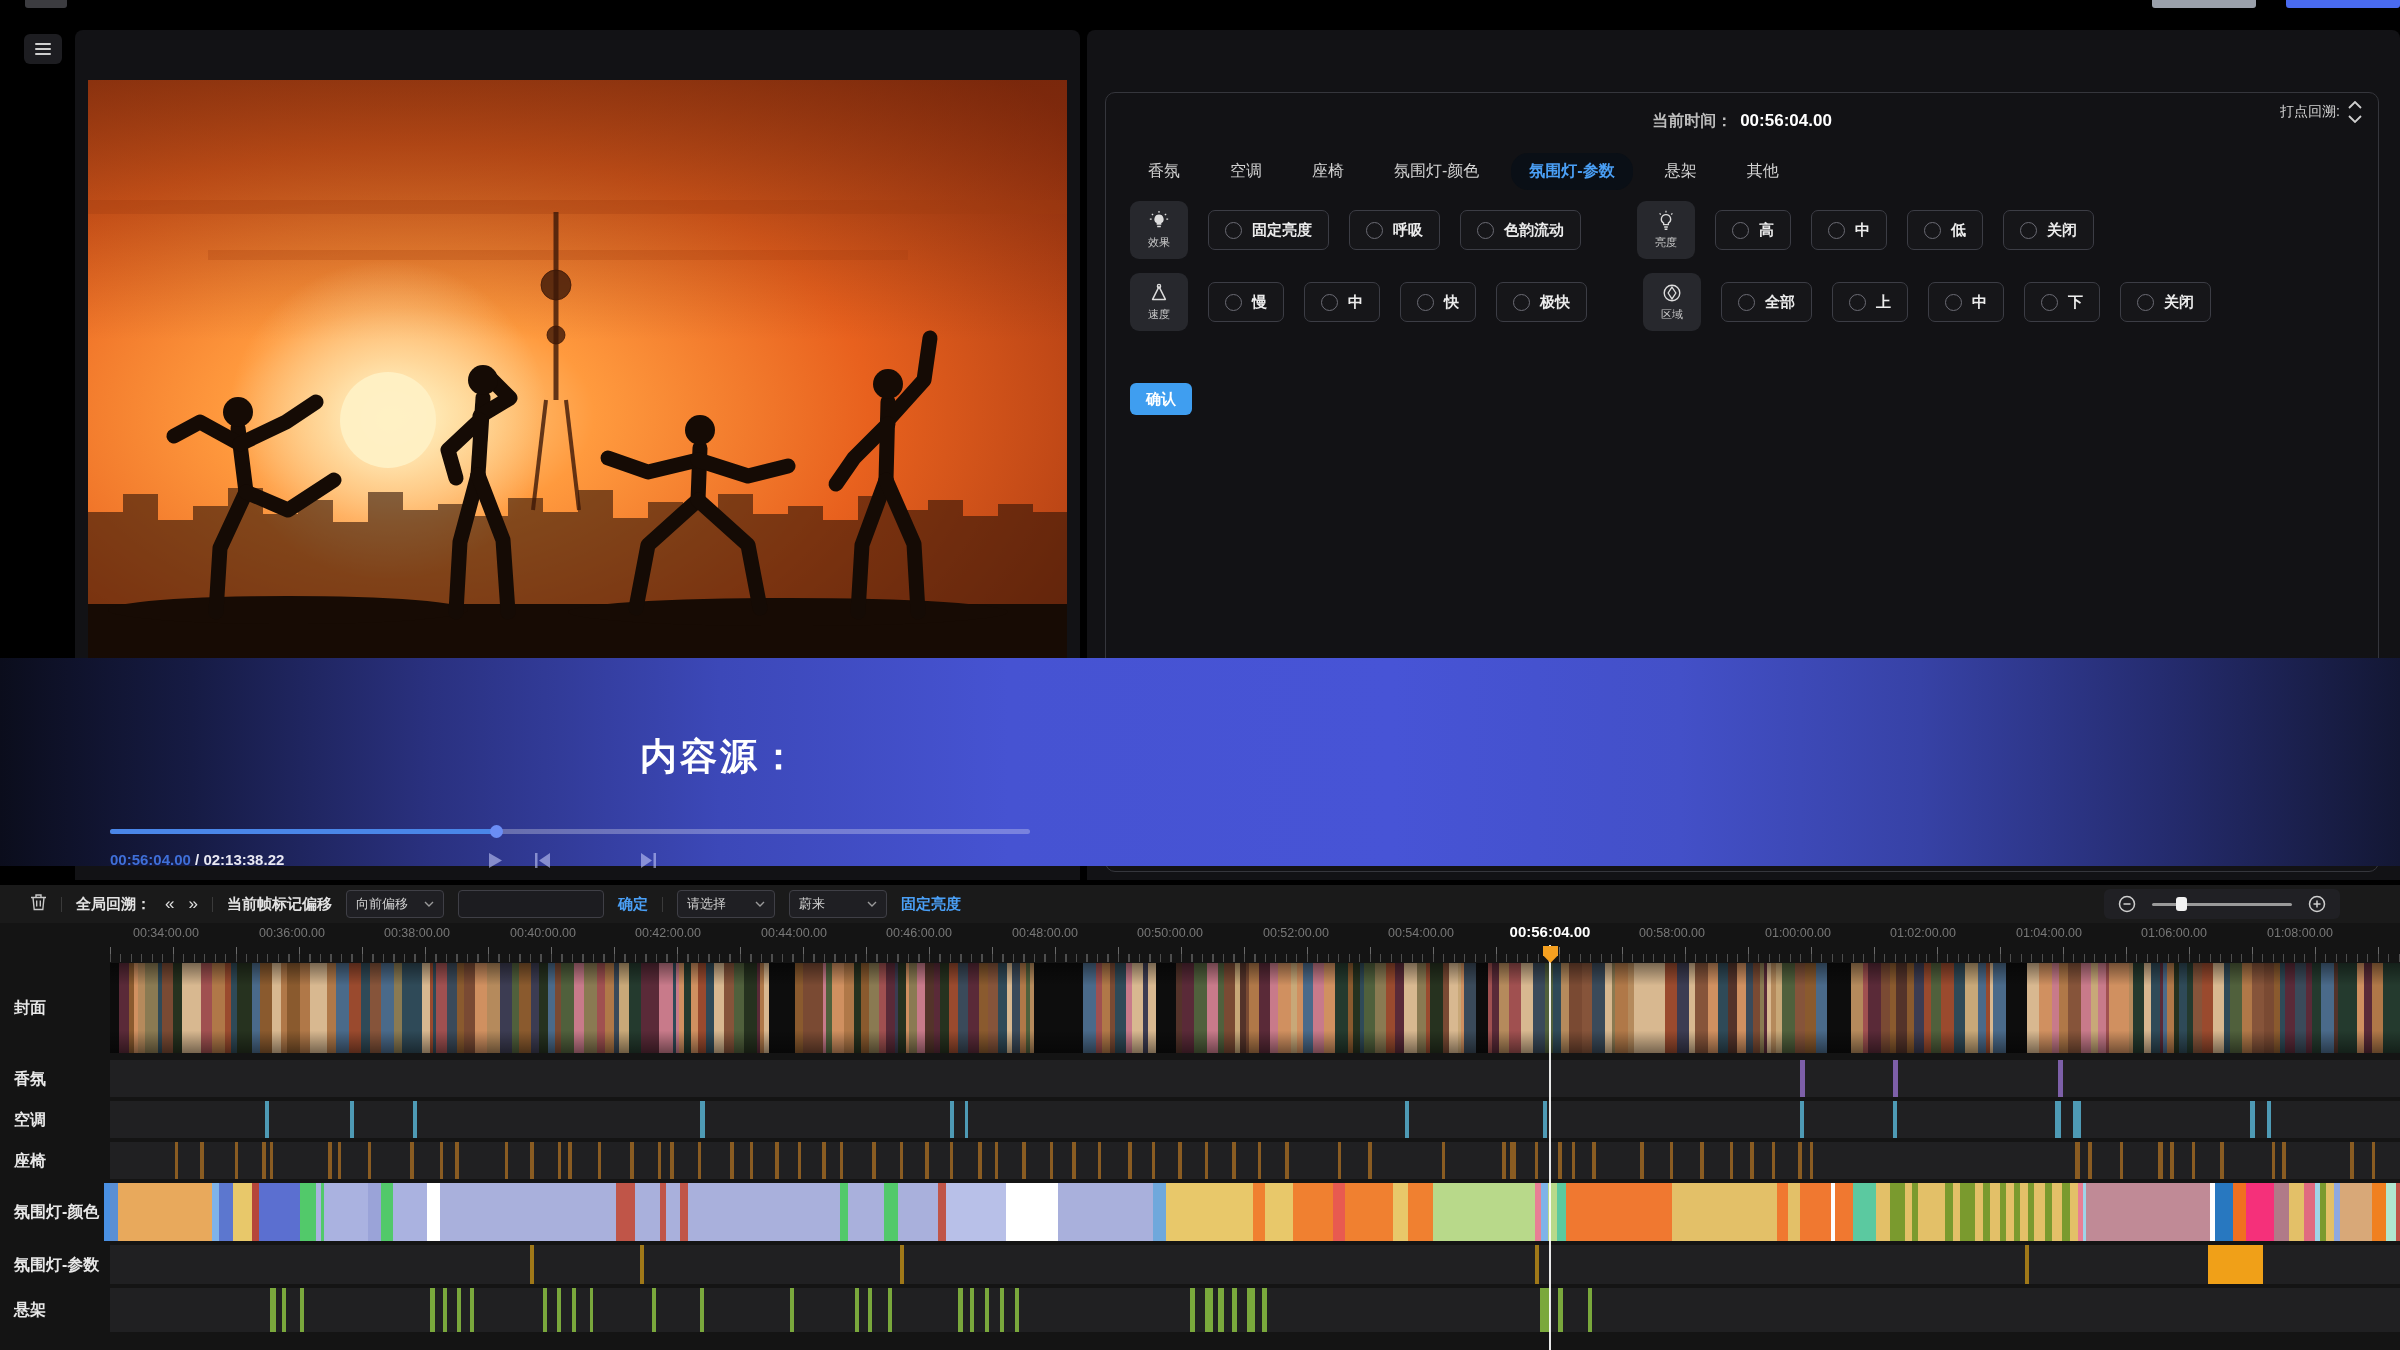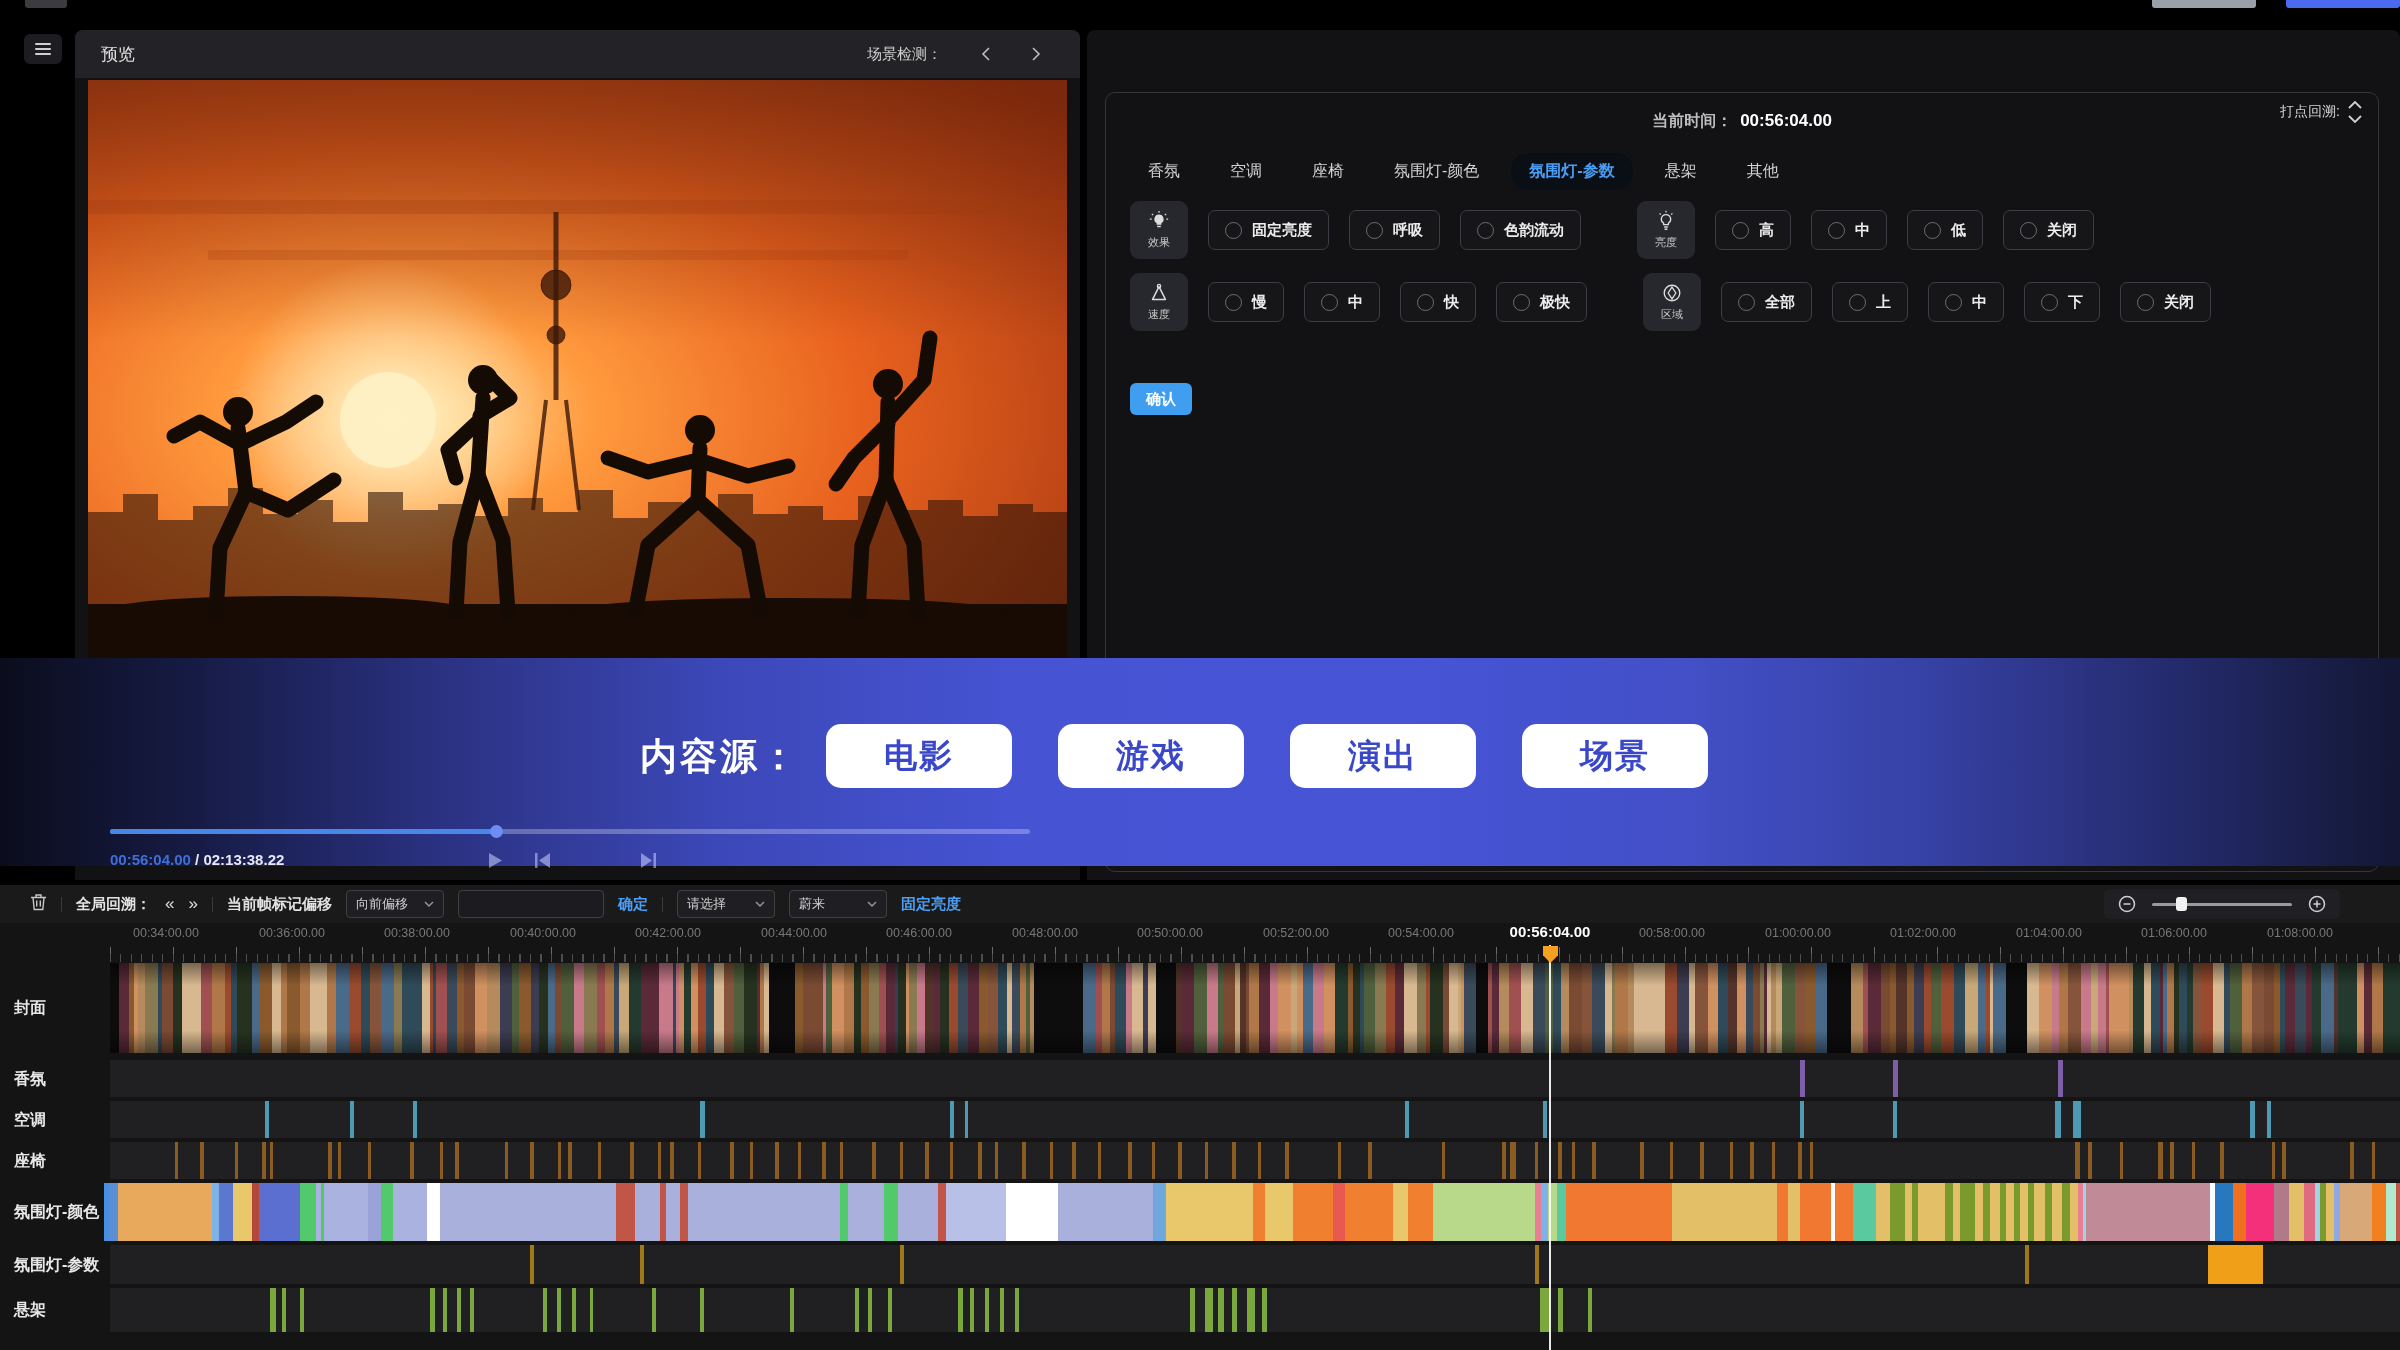--- a/index.html
+++ b/index.html
@@ -123,37 +123,20 @@
       <div class="top-tab" style="left: 25px; width: 42px; background: rgb(60, 60, 64);"></div>
       <div class="top-tab" style="left: 2152px; width: 104px; background: rgb(154, 160, 170);"></div>
       <div class="top-tab" style="left: 2286px; width: 114px; background: rgb(74, 107, 240);"></div>
     </div>
 
   <div id="menuBtn">
     <span style="display:contents"><i></i><i></i><i></i></span>
   </div>
 
   <section class="panel" id="previewPanel">
-    <div class="phead">
-      <span>预览</span>
-      <span class="spacer"></span>
-      <div class="scene-detect">
-        <span>场景检测：</span>
-        <span class="arrow-btn">
-          <svg width="12" height="16" viewBox="0 0 12 16">
-              <polyline points="9,2 3,8 9,14" fill="none" stroke="#bdbdbd" stroke-width="1.6"></polyline>
-            </svg>
-        </span>
-        <span class="arrow-btn" style="margin-right:12px;">
-          <svg width="12" height="16" viewBox="0 0 12 16">
-              <polyline points="3,2 9,8 3,14" fill="none" stroke="#bdbdbd" stroke-width="1.6"></polyline>
-            </svg>
-        </span>
-      </div>
-    </div>
     <div id="videoWrap"><svg width="979" height="578" viewBox="0 0 979 578">
           <defs>
             <radialGradient id="sky" cx="33%" cy="58%" r="85%">
               <stop offset="0%" stop-color="#ffe2a0"></stop>
               <stop offset="22%" stop-color="#ff9a3e"></stop>
               <stop offset="55%" stop-color="#e8611e"></stop>
               <stop offset="100%" stop-color="#9c3210"></stop>
             </radialGradient>
             <radialGradient id="sunG">
               <stop offset="0%" stop-color="#fff0c4"></stop>
@@ -406,26 +389,20 @@
               </div>
             </div>
           </div>
         </div>
       <button id="confirmBtn">确认</button>
     </div>
   </section>
 
   <div id="banner">
     <div id="bannerLabel">内容源：</div>
-    <div id="bannerBtns">
-        <div class="bbtn" style="color: rgb(58, 71, 201);">电影</div>
-        <div class="bbtn" style="color: rgb(58, 71, 201);">游戏</div>
-        <div class="bbtn" style="color: rgb(58, 71, 201);">演出</div>
-        <div class="bbtn" style="color: rgb(58, 71, 201);">场景</div>
-      </div>
   </div>
 
   <div id="playerControls">
     <div id="progressTrack">
       <div id="progressFill" style="width: 386.4px;"></div>
       <div id="progressThumb" style="left: 380.4px;"></div>
     </div>
     <div id="timeText">
       <span class="cur">00:56:04.00</span><span class="sep"> / </span><span class="tot">02:13:38.22</span>
     </div>

